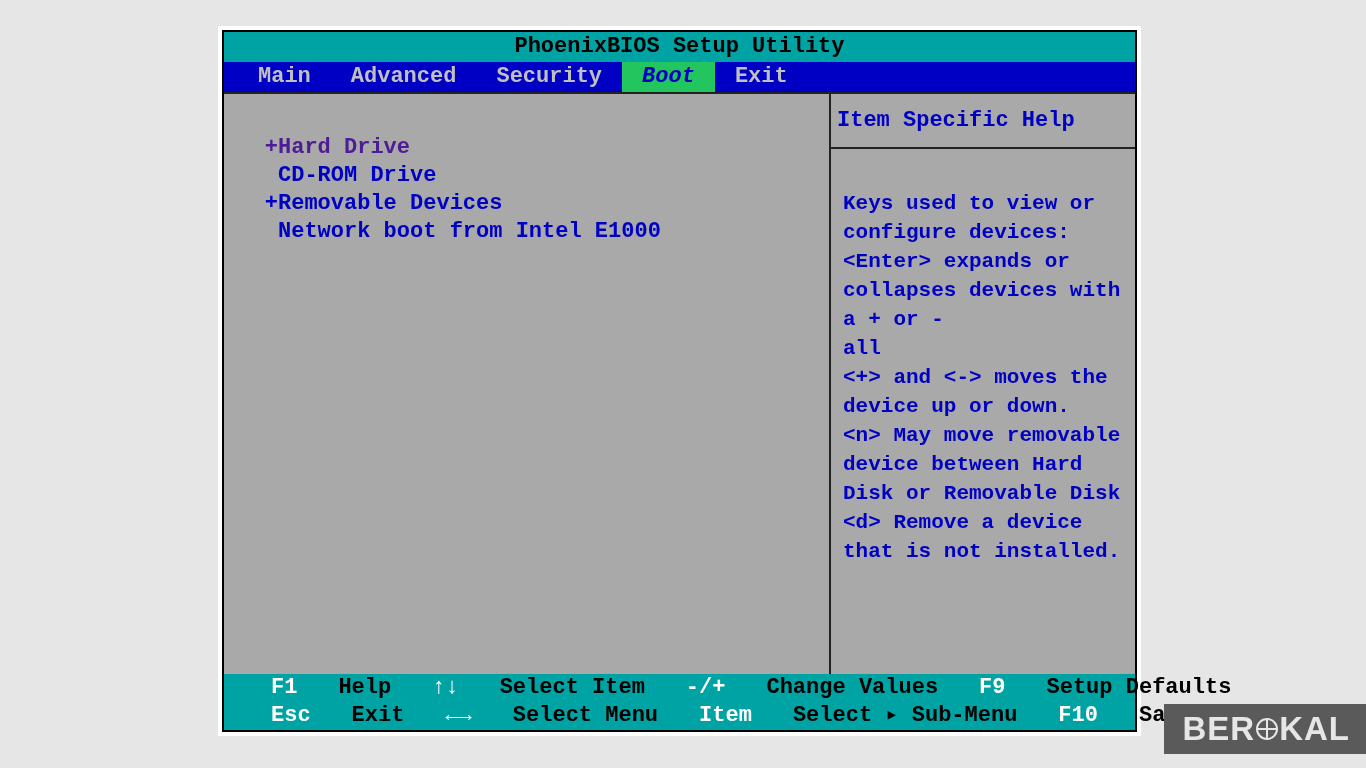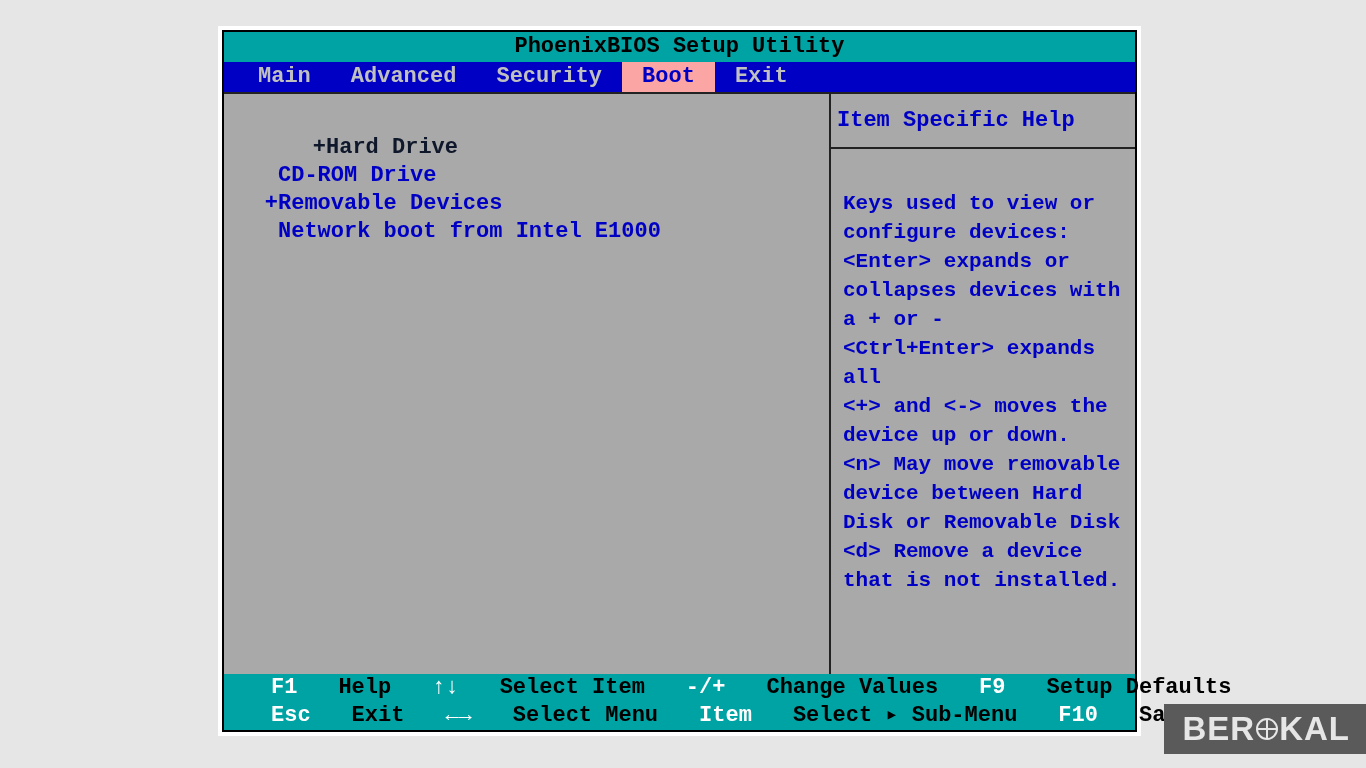--- a/index.html
+++ b/index.html
@@ -43,22 +43,23 @@
     height: 30px;
     display: flex;
     color: #c0c0c0;
     align-items: stretch;
   }
   .menu-tab {
     padding: 2px 20px 2px 20px;
     line-height: 26px;
   }
   .menu-tab.active {
-    background: #fca5a5;
-    color: #0000c4;
+    background: #22c55e;
+    color: #0000c4;
+    font-style: italic;
   }
   .main-area {
     flex: 1 1 auto;
     display: flex;
     background: #a9a9a9;
     border-top: 2px solid #222;
   }
   .left-pane {
     flex: 1 1 auto;
     padding: 40px 10px 10px 40px;
@@ -68,22 +69,21 @@
     border-left: 2px solid #222;
     display: flex;
     flex-direction: column;
   }
   .boot-item {
     color: #0000c4;
     line-height: 28px;
     white-space: pre;
   }
   .boot-item.selected {
-    color: #0f172a;
-    margin-left: 48px;
+    color: #4c1d95;
   }
   .boot-item .prefix {
     display: inline-block;
     width: 14px;
     text-align: right;
   }
   .help-header {
     text-align: left;
     padding: 14px 6px;
     border-bottom: 2px solid #222;
@@ -180,21 +180,20 @@
       </div>
 
       <div class="right-pane">
         <div class="help-header">Item Specific Help</div>
         <div class="help-body">
           <div>Keys used to view or</div>
           <div>configure devices:</div>
           <div>&lt;Enter&gt; expands or</div>
           <div>collapses devices with</div>
           <div>a + or -</div>
-          <div>&lt;Ctrl+Enter&gt; expands</div>
           <div>all</div>
           <div>&lt;+&gt; and &lt;-&gt; moves the</div>
           <div>device up or down.</div>
           <div>&lt;n&gt; May move removable</div>
           <div>device between Hard</div>
           <div>Disk or Removable Disk</div>
           <div>&lt;d&gt; Remove a device</div>
           <div>that is not installed.</div>
         </div>
       </div>

